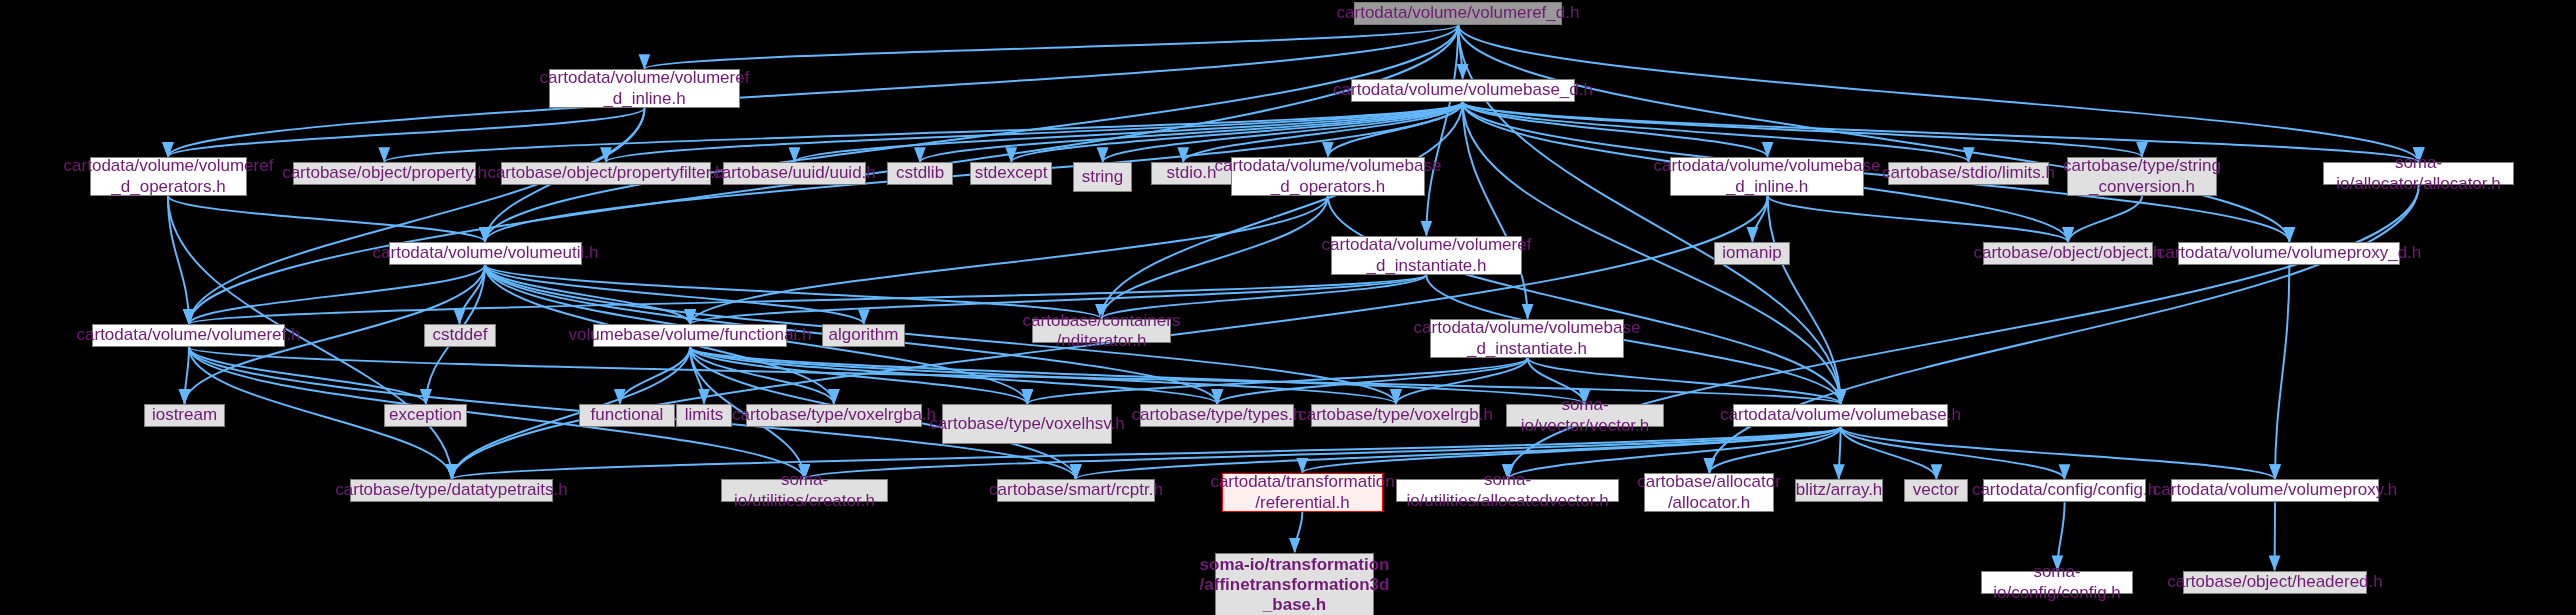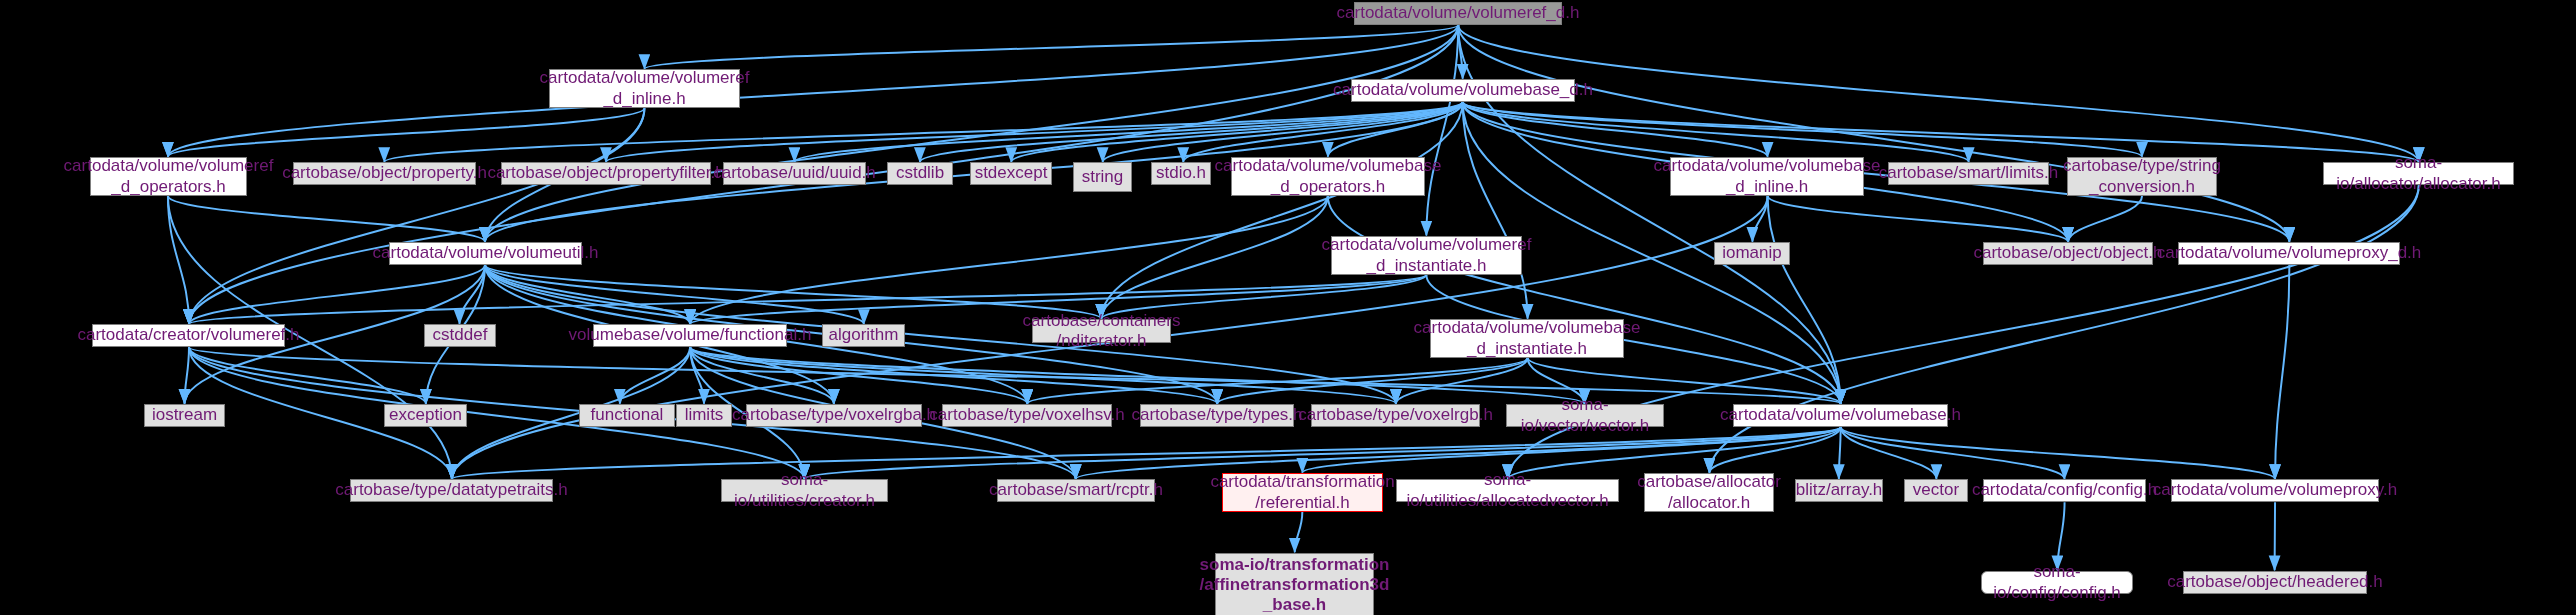--- a/index.html
+++ b/index.html
@@ -164,65 +164,65 @@
 _d_inline.h</div>
       <div class="node white" style="left: 1351px; top: 79px; width: 224px; height: 23px;">cartodata/volume/volumebase_d.h</div>
       <div class="node white" style="left: 90px; top: 157px; width: 157px; height: 39px;">cartodata/volume/volumeref
 _d_operators.h</div>
       <div class="node " style="left: 293px; top: 162px; width: 183px; height: 23px;">cartobase/object/property.h</div>
       <div class="node " style="left: 501px; top: 162px; width: 210px; height: 23px;">cartobase/object/propertyfilter.h</div>
       <div class="node " style="left: 723px; top: 162px; width: 143px; height: 23px;">cartobase/uuid/uuid.h</div>
       <div class="node " style="left: 887px; top: 162px; width: 66px; height: 23px;">cstdlib</div>
       <div class="node " style="left: 970px; top: 162px; width: 82px; height: 23px;">stdexcept</div>
       <div class="node " style="left: 1073px; top: 162px; width: 59px; height: 30px;">string</div>
-      <div class="node " style="left: 1151px; top: 162px; width: 60px; height: 23px;">stdio.h</div>
+      <div class="node " style="left: 1151px; top: 162px; width: 81px; height: 23px;">stdio.h</div>
       <div class="node white" style="left: 1231px; top: 157px; width: 194px; height: 39px;">cartodata/volume/volumebase
 _d_operators.h</div>
       <div class="node white" style="left: 1670px; top: 157px; width: 194px; height: 39px;">cartodata/volume/volumebase
 _d_inline.h</div>
-      <div class="node " style="left: 1888px; top: 162px; width: 161px; height: 23px;">cartobase/smart/limits.h</div>
+      <div class="node " style="left: 1888px; top: 162px; width: 161px; height: 23px;">cartobase/stdio/limits.h</div>
       <div class="node " style="left: 2067px; top: 157px; width: 150px; height: 39px; text-align: center;">cartobase/type/string
 _conversion.h</div>
       <div class="node white" style="left: 2323px; top: 162px; width: 191px; height: 23px;">soma-io/allocator/allocator.h</div>
       <div class="node white" style="left: 389px; top: 242px; width: 193px; height: 23px;">cartodata/volume/volumeutil.h</div>
       <div class="node white" style="left: 1331px; top: 236px; width: 191px; height: 39px;">cartodata/volume/volumeref
 _d_instantiate.h</div>
       <div class="node " style="left: 1714px; top: 242px; width: 76px; height: 23px;">iomanip</div>
       <div class="node " style="left: 1983px; top: 242px; width: 170px; height: 23px;">cartobase/object/object.h</div>
       <div class="node white" style="left: 2178px; top: 242px; width: 222px; height: 23px;">cartodata/volume/volumeproxy_d.h</div>
-      <div class="node white" style="left: 92px; top: 324px; width: 193px; height: 23px;">cartodata/creator/volumeref.h</div>
+      <div class="node white" style="left: 92px; top: 324px; width: 193px; height: 23px;">cartodata/volume/volumeref.h</div>
       <div class="node " style="left: 424px; top: 324px; width: 72px; height: 23px;">cstddef</div>
       <div class="node white" style="left: 593px; top: 324px; width: 194px; height: 23px;">volumebase/volume/functional.h</div>
       <div class="node " style="left: 822px; top: 324px; width: 83px; height: 23px;">algorithm</div>
       <div class="node " style="left: 1032px; top: 319px; width: 139px; height: 24px;">cartobase/containers
 /nditerator.h</div>
       <div class="node white" style="left: 1430px; top: 319px; width: 194px; height: 39px;">cartodata/volume/volumebase
 _d_instantiate.h</div>
       <div class="node " style="left: 144px; top: 404px; width: 81px; height: 23px;">iostream</div>
       <div class="node " style="left: 384px; top: 404px; width: 83px; height: 23px;">exception</div>
       <div class="node " style="left: 579px; top: 404px; width: 96px; height: 23px;">functional</div>
       <div class="node " style="left: 676px; top: 404px; width: 56px; height: 23px;">limits</div>
       <div class="node " style="left: 746px; top: 404px; width: 176px; height: 23px;">cartobase/type/voxelrgba.h</div>
-      <div class="node " style="left: 942px; top: 404px; width: 170px; height: 23px;">cartobase/type/voxelhsv.h</div>
+      <div class="node " style="left: 942px; top: 404px; width: 170px; height: 40px;">cartobase/type/voxelhsv.h</div>
       <div class="node " style="left: 1140px; top: 404px; width: 154px; height: 23px;">cartobase/type/types.h</div>
       <div class="node " style="left: 1311px; top: 404px; width: 169px; height: 23px;">cartobase/type/voxelrgb.h</div>
       <div class="node " style="left: 1506px; top: 404px; width: 158px; height: 23px;">soma-io/vector/vector.h</div>
       <div class="node white" style="left: 1733px; top: 404px; width: 215px; height: 23px;">cartodata/volume/volumebase.h</div>
       <div class="node " style="left: 350px; top: 479px; width: 203px; height: 23px;">cartobase/type/datatypetraits.h</div>
       <div class="node " style="left: 721px; top: 479px; width: 167px; height: 23px;">soma-io/utilities/creator.h</div>
       <div class="node " style="left: 997px; top: 479px; width: 158px; height: 23px;">cartobase/smart/rcptr.h</div>
       <div class="node highlight" style="left: 1222px; top: 473px; width: 161px; height: 39px;">cartodata/transformation
 /referential.h</div>
       <div class="node white" style="left: 1396px; top: 479px; width: 223px; height: 23px;">soma-io/utilities/allocatedvector.h</div>
       <div class="node white" style="left: 1644px; top: 473px; width: 130px; height: 39px;">cartobase/allocator
 /allocator.h</div>
       <div class="node " style="left: 1795px; top: 479px; width: 88px; height: 23px;">blitz/array.h</div>
       <div class="node " style="left: 1904px; top: 479px; width: 64px; height: 23px;">vector</div>
       <div class="node white" style="left: 1983px; top: 479px; width: 163px; height: 23px;">cartodata/config/config.h</div>
       <div class="node white" style="left: 2171px; top: 479px; width: 208px; height: 23px;">cartodata/volume/volumeproxy.h</div>
       <div class="node " style="left: 1215px; top: 553px; width: 159px; height: 64px; font-weight: bold;">soma-io/transformation
 /affinetransformation3d
 _base.h</div>
-      <div class="node white" style="left: 1981px; top: 571px; width: 152px; height: 23px; border-radius: 6px;">soma-io/config/config.h</div>
+      <div class="node white" style="left: 1981px; top: 571px; width: 152px; height: 23px;">soma-io/config/config.h</div>
       <div class="node " style="left: 2183px; top: 571px; width: 184px; height: 23px;">cartobase/object/headered.h</div>
     </div>
 </div>
 
 
 </body></html>

